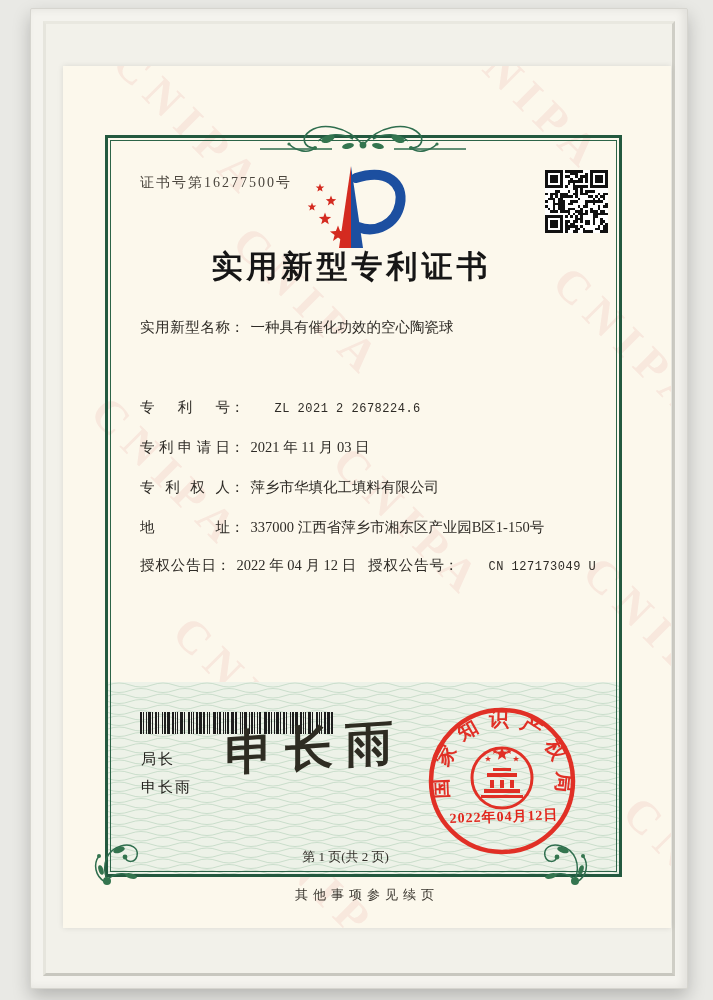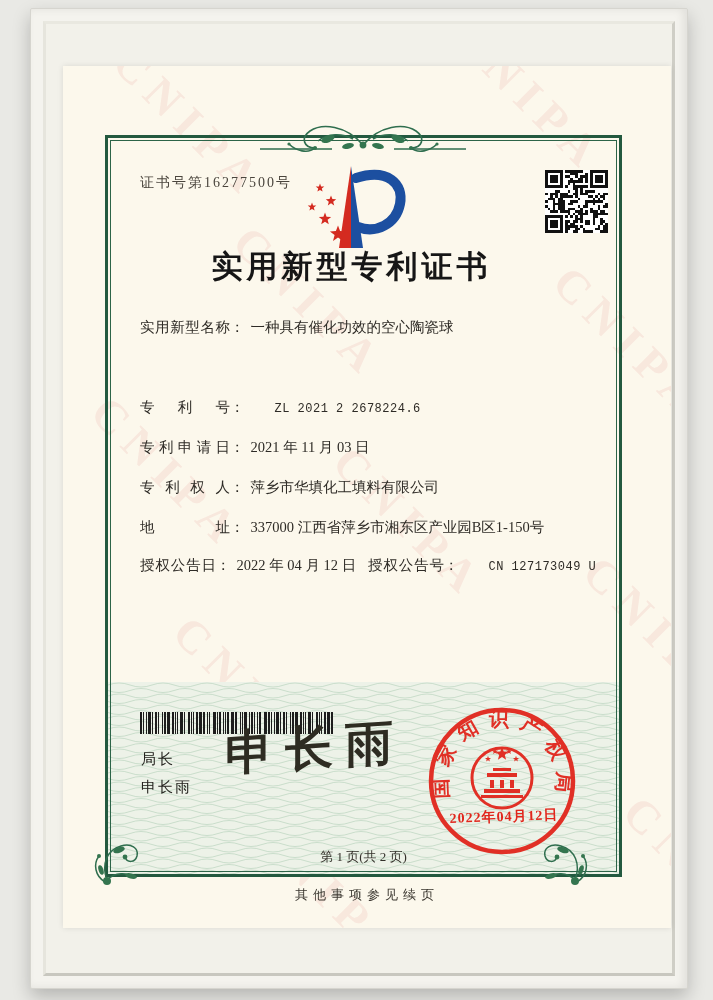--- a/index.html
+++ b/index.html
@@ -58,21 +58,21 @@
   .director-label{position:absolute;left:78px;top:684px;font-size:15px;color:#23211d;letter-spacing:2px;}
   .director-name{position:absolute;left:78px;top:712px;font-size:15px;color:#23211d;letter-spacing:2px;}
   .signature{position:absolute;left:162px;top:650px;font-size:48px;color:#2e2c22;letter-spacing:12px;
              transform:rotate(-4deg) skewX(-4deg);font-weight:600;white-space:nowrap;}
 
   .seal{position:absolute;left:360px;top:636px;width:158px;height:158px;opacity:.95;}
   .seal-date{position:absolute;left:366px;top:742px;width:150px;text-align:center;
              font-size:14px;font-weight:700;color:#e1261c;letter-spacing:1px;transform:rotate(-2deg);
              white-space:nowrap;}
 
-  .page-info{position:absolute;left:42px;top:782px;width:517px;text-align:center;
+  .page-info{position:absolute;left:24px;top:782px;width:517px;text-align:center;
              font-size:13px;color:#33302a;}
   .footer-note{position:absolute;left:0;top:820px;width:608px;text-align:center;
              font-size:13px;color:#3a362f;letter-spacing:5px;}
 </style>
 </head>
 <body>
 
 <div class="scene">
   <div class="frame">
     <div class="bevel"></div>

